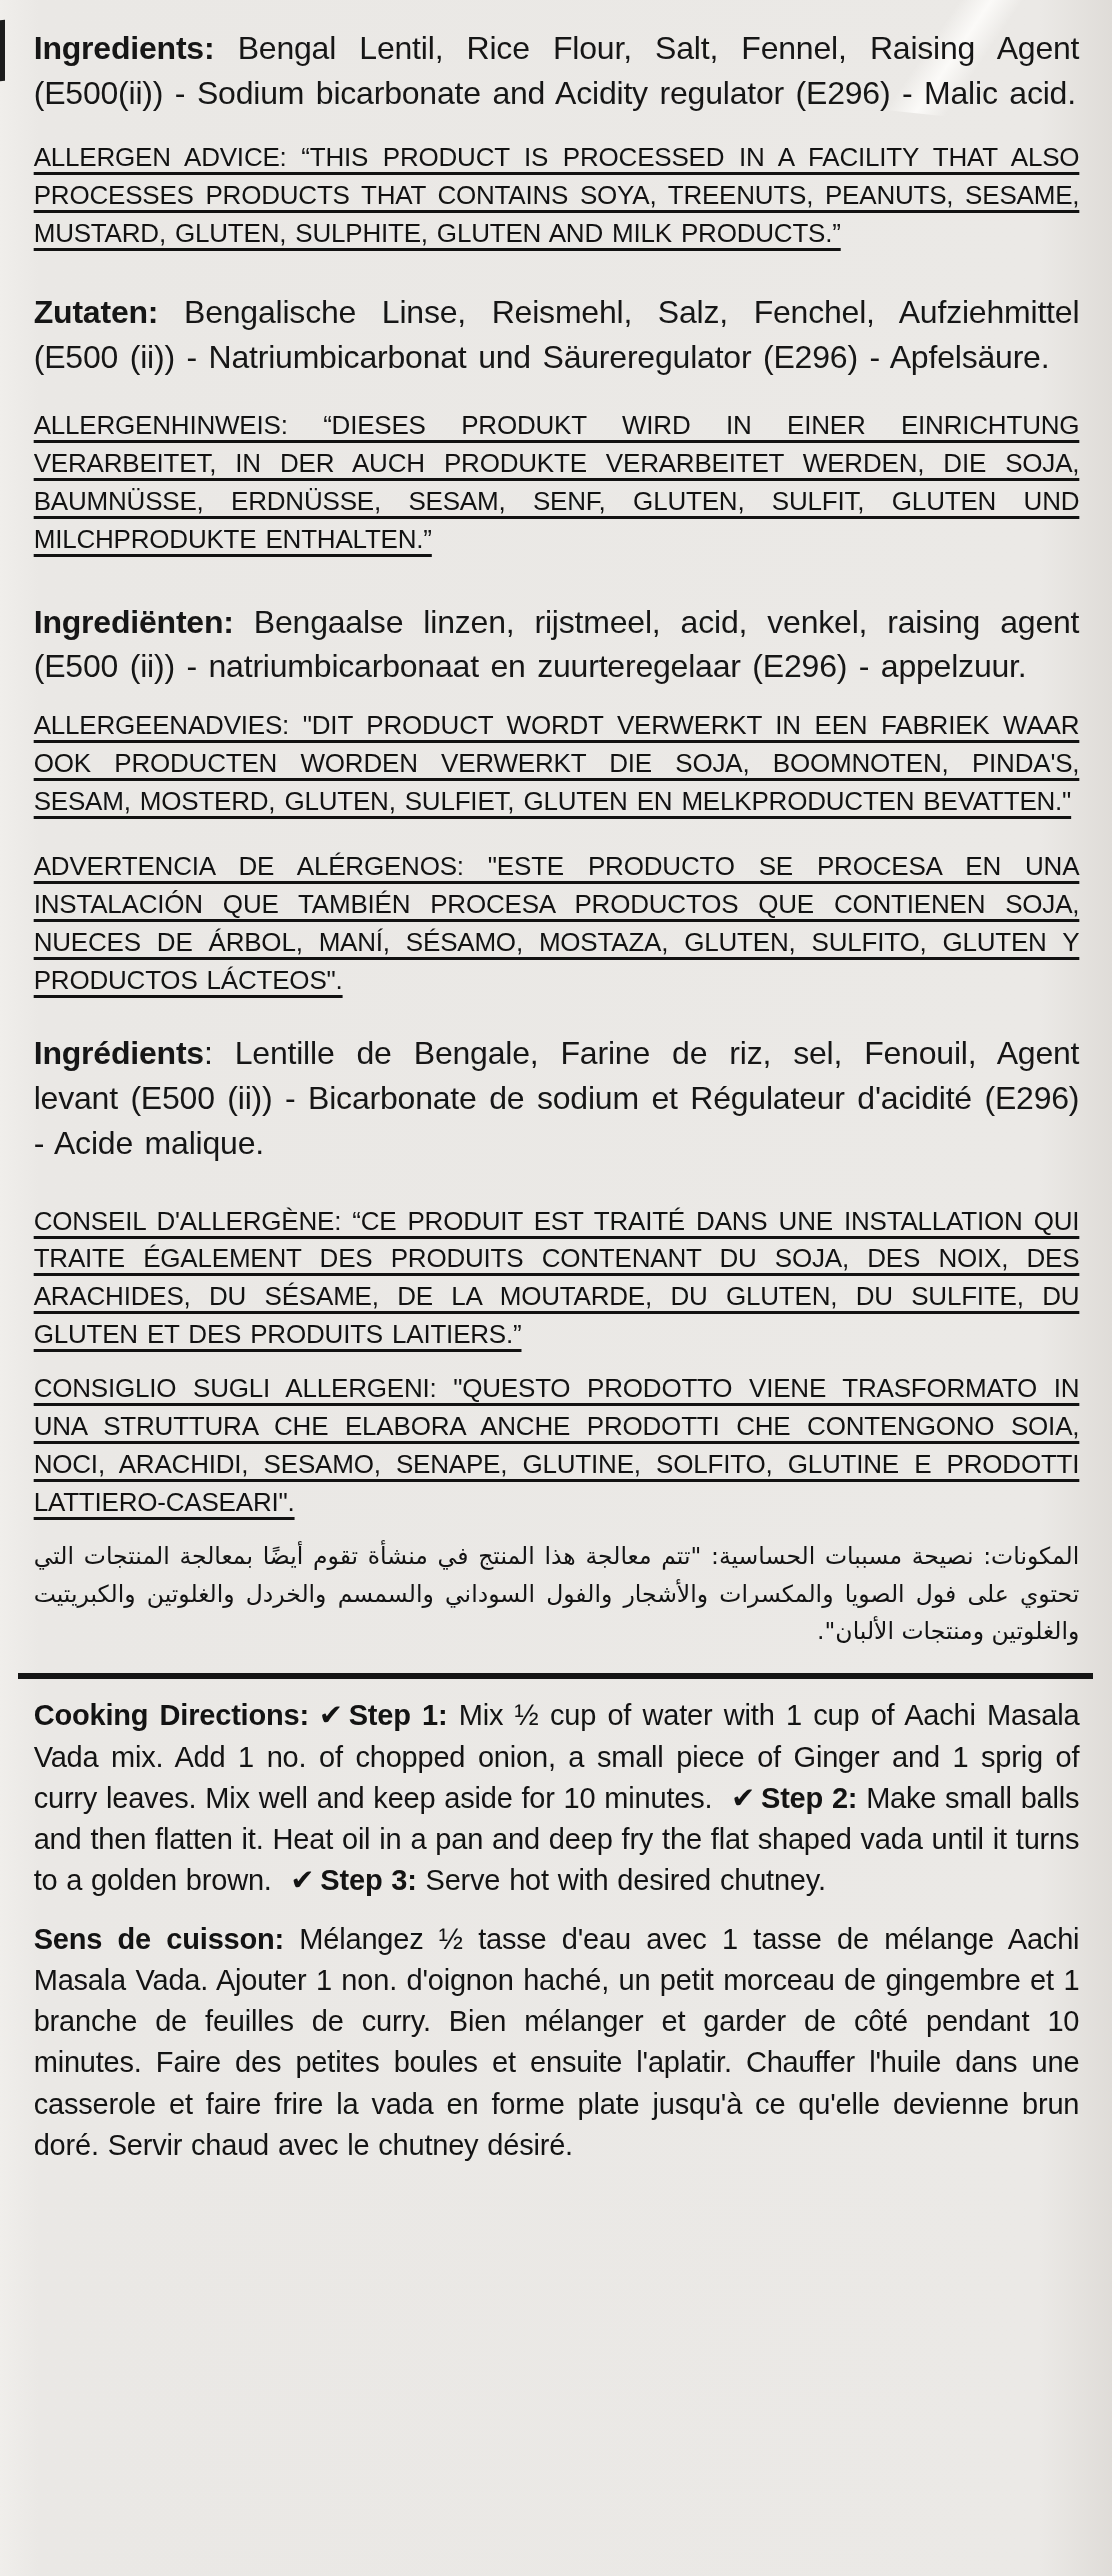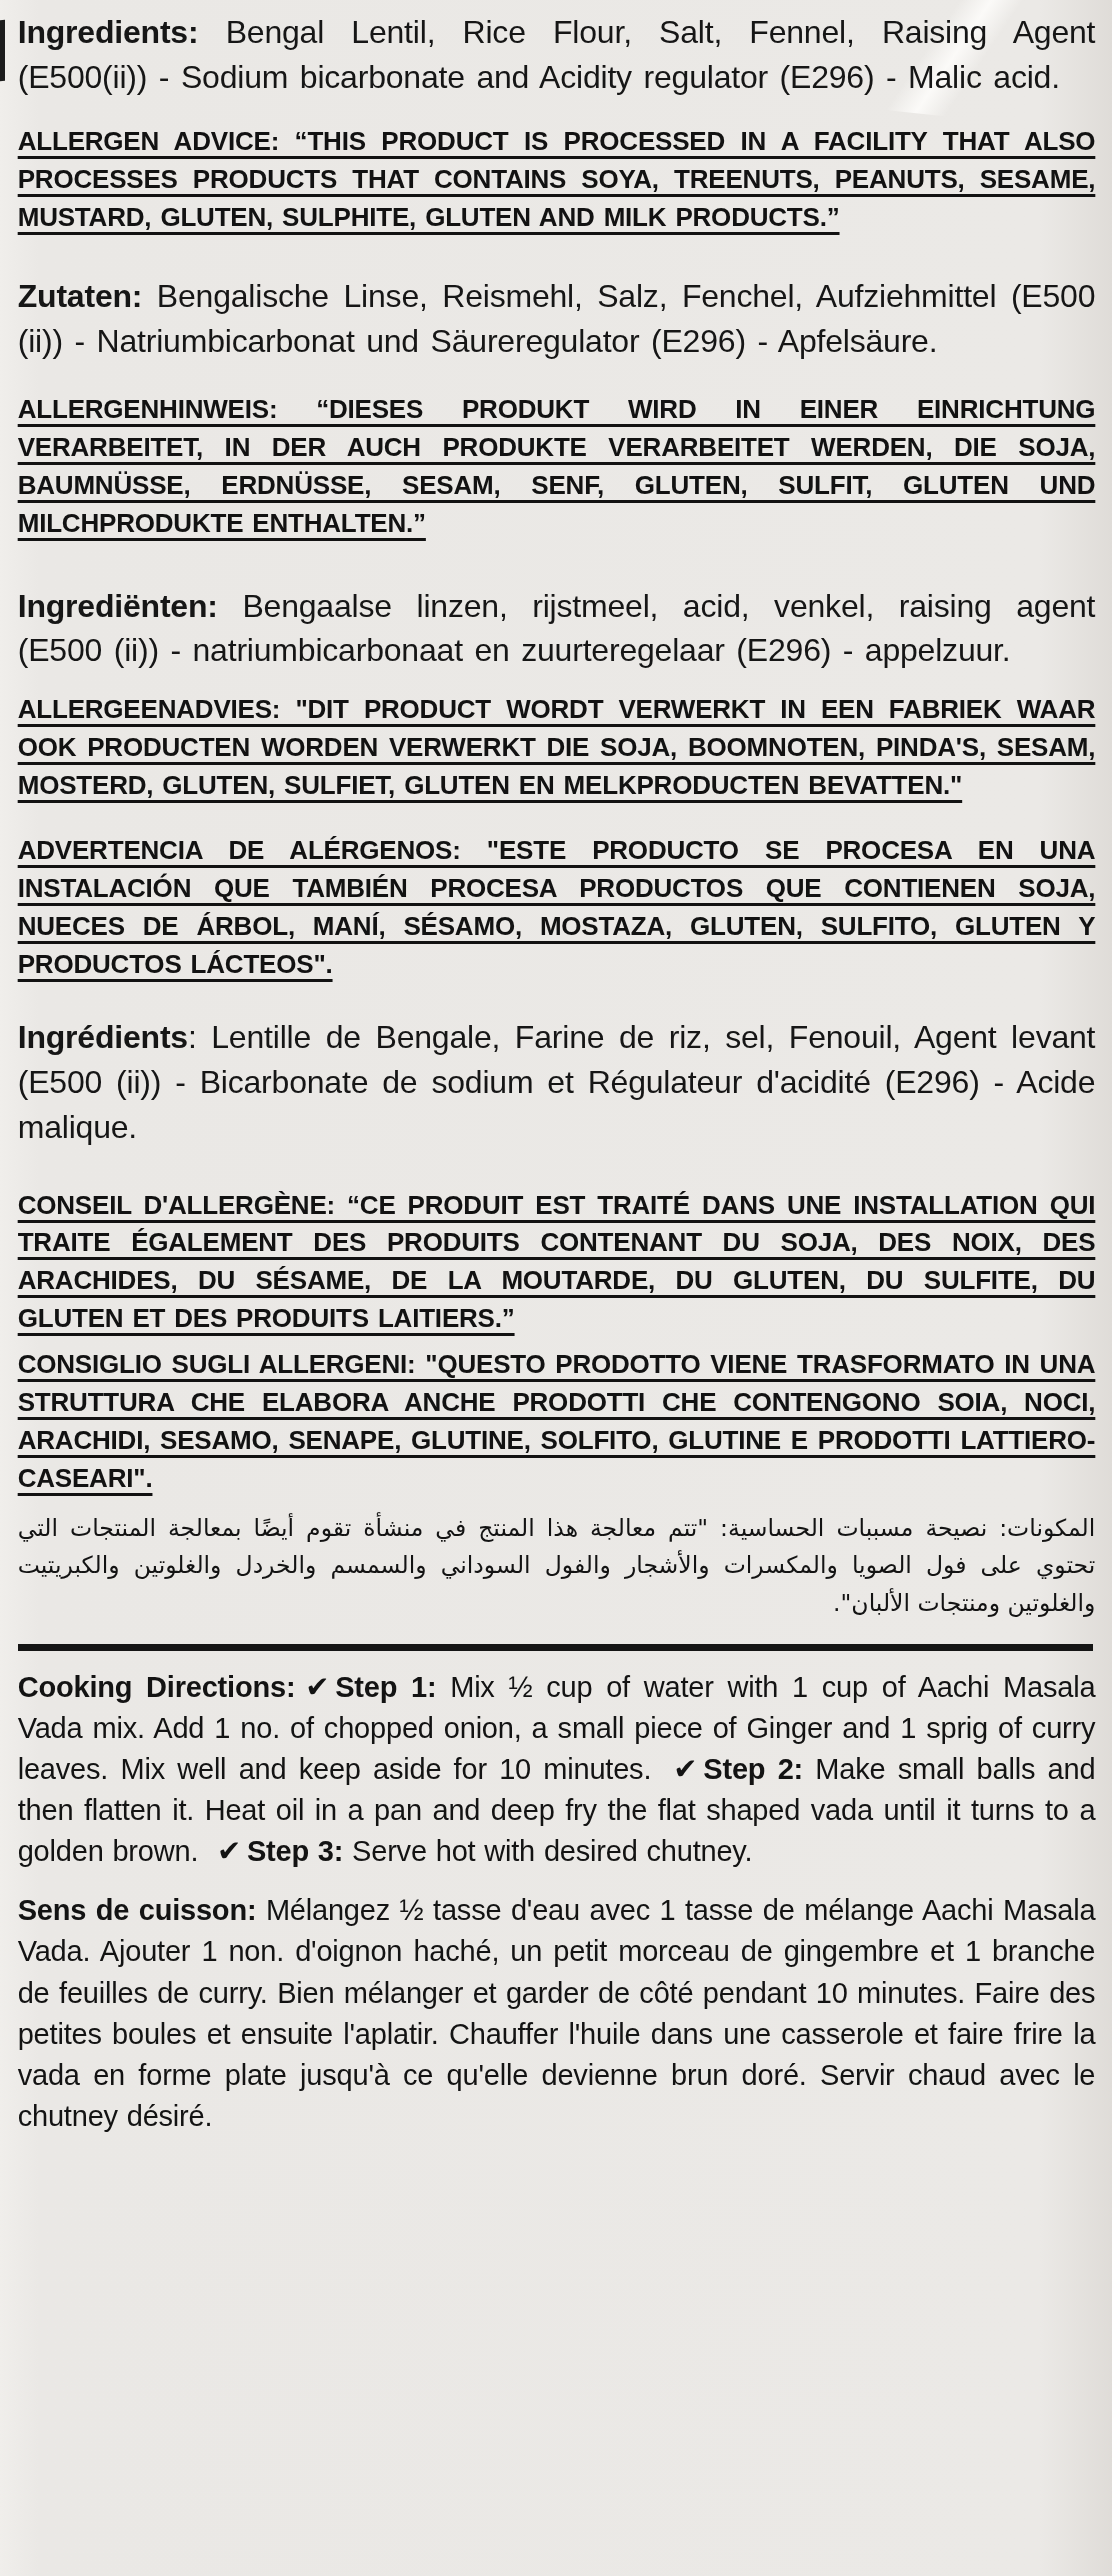--- a/index.html
+++ b/index.html
@@ -4,28 +4,28 @@
 <style>
   html,body{margin:0;padding:0;}
   body{
     width:1112px;height:2576px;
     background:linear-gradient(90deg,#f0eeeb 0px,#eae8e5 39px,#ebe9e6 1040px,#dfdcd8 1112px);
     color:#131313;
     font-family:"Liberation Sans","DejaVu Sans",sans-serif;
     position:relative;overflow:hidden;
   }
   .sheet{padding:9.8px 16.7px 0 17.7px;position:relative;}
-  p{margin:0;}
+  p{margin:16px;}
   .para{
     font-size:32px;line-height:1.40;text-align:justify;
     letter-spacing:-0.2px;word-spacing:2.9px;color:#161616;
   }
   .lead{font-weight:700;}
   .allergen{
-    font-size:26px;line-height:1.46;font-weight:700;text-align:justify;
+    font-size:26px;line-height:1.46;font-weight:400;text-align:justify;
     text-decoration:underline;text-decoration-thickness:2.5px;text-underline-offset:5.9px;
     letter-spacing:-0.2px;word-spacing:2px;color:#121212;
   }
   .rtl{direction:rtl;font-family:"DejaVu Sans",sans-serif;}
   .ar-ing{font-size:28.4px;font-weight:700;line-height:1.7;text-align:justify;}
   .ar-allergen{font-size:23.5px;line-height:1.6;text-align:justify;font-weight:500;}
   .cook{font-size:29px;line-height:1.42;text-align:justify;letter-spacing:-0.2px;word-spacing:1px;}
   .divider{height:6.9px;background:#151515;margin:21.6px 2px 15.7px 0;}
   .m8{margin-top:7.8px;}.m10{margin-top:9.8px;}.m12{margin-top:11.8px;}.m18{margin-top:17.7px;}.m24{margin-top:23.5px;}
   .m28{margin-top:27.5px;}.m32{margin-top:31px;}.m38{margin-top:37px;}.m42{margin-top:41px;}

